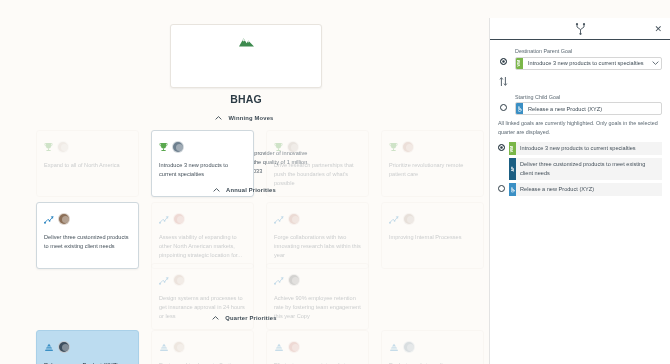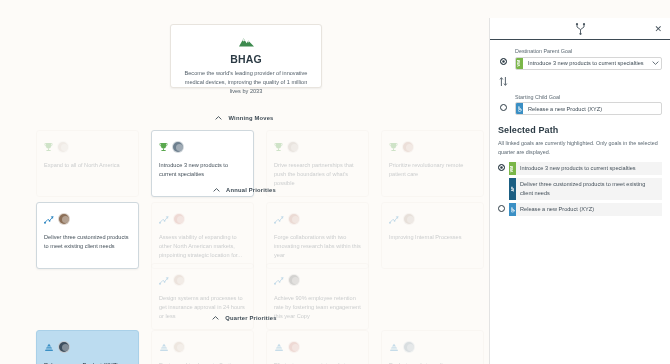--- a/index.html
+++ b/index.html
@@ -30,20 +30,21 @@
     background: #fdfbf8; overflow: hidden;
   }
 
   
   .bhag-card {
     position: absolute; left: 170px; top: 6px; width: 152px; height: 64px;
     background: #ffffff; border: 1px solid #e8e4de; border-radius: 3px;
     box-shadow: 0 1px 2px rgba(0,0,0,.06);
     display: flex; flex-direction: column; align-items: center;
     padding: 8px 10px 0 10px;
+    gap: 40px;
   }
   .bhag-mountain { margin-bottom: 2px; }
   .bhag-title { font-size: 10.5px; font-weight: 700; color: #2c3b45; letter-spacing: .2px; }
   .bhag-desc {
     margin-top: 4px; font-size: 5.6px; color: #55616b; line-height: 1.65;
     text-align: center;
   }
 
   
   .section-head {
@@ -451,21 +452,20 @@
       <span class="radio"></span>
       <div class="field-label">Starting Child Goal</div>
       <div class="input-row">
         <div class="tag qp">
             <span>QP</span>
           </div>
         <div class="input-val">Release a new Product (XYZ)</div>
       </div>
     </div>
 
-    <div class="panel-h2">Selected Path</div>
     <div class="panel-sub">All linked goals are currently highlighted. Only goals in the selected quarter are displayed.</div>
 
     <div class="path-list">
 
       <div class="path-row">
         <span class="radio-s on"></span>
         <span class="path-tag" style="background:#7ab648;">
             <span>WM</span>
           </span>
         <span class="path-text">Introduce 3 new products to current specialties</span>

